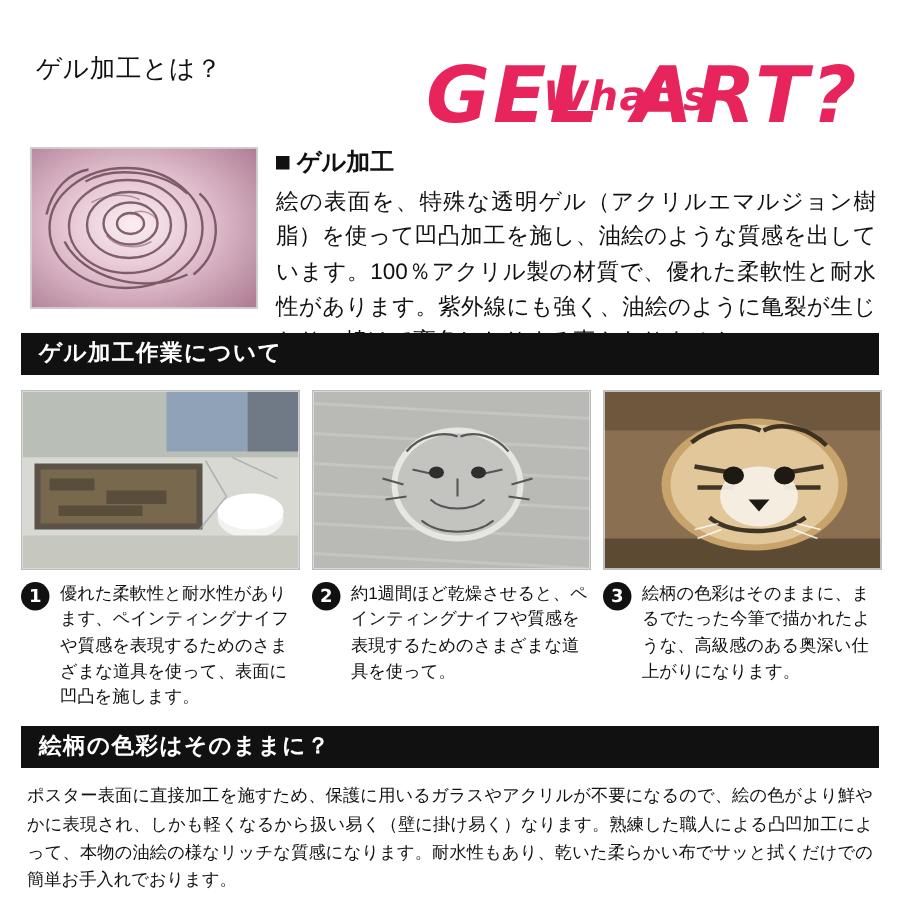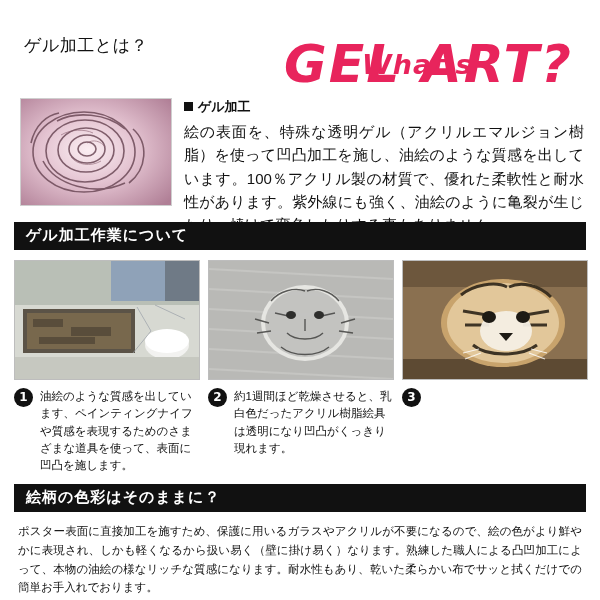--- a/index.html
+++ b/index.html
@@ -100,21 +100,21 @@
     overflow: hidden;
   }
   .rose svg { display: block; }
   .intro-text {
     position: absolute;
     left: 170px;
     top: 0;
     width: 400px;
   }
   .intro-head {
-    font-size: 13px;
+    font-size: 16px;
     font-weight: bold;
     margin-bottom: 4px;
   }
   .intro-head .sq {
     display: inline-block;
     width: 9px;
     height: 9px;
     background: #111;
     margin-right: 5px;
   }
@@ -249,21 +249,21 @@
           <ellipse cx="152" cy="80" rx="22" ry="12" fill="#ffffff"></ellipse>
           <rect x="0" y="96" width="184" height="22" fill="#c6c8c0"></rect>
           <g stroke="#9aa0a8" stroke-width="1" opacity="0.7" fill="none">
             <path d="M122 46 L136 70 L118 92"></path>
             <path d="M140 44 L170 58"></path>
           </g>
         </svg>
       </div>
       <div class="step-caption">
         <span class="step-num">1</span>
-        <span>油絵のような質感を出しています、ペインティングナイフや質感を表現するためのさまざまな道具を使って、表面に凹凸を施します。</span>
+        <span>優れた柔軟性と耐水性があります、ペインティングナイフや質感を表現するためのさまざまな道具を使って、表面に凹凸を施します。</span>
       </div>
     </div>
 
     <div class="step">
       <div class="step-photo">
         <svg width="184" height="118" viewBox="0 0 184 118">
           <rect x="0" y="0" width="184" height="118" fill="#b9b9b6"></rect>
           <g stroke="#cfcfcc" stroke-width="2" opacity="0.55">
             <path d="M0 8 L184 18"></path>
               <path d="M0 28 L184 38"></path>
@@ -292,21 +292,21 @@
             <path d="M72 86 C84 96, 108 96, 120 86"></path>
           </g>
           <g fill="#2e2e2c">
             <ellipse cx="82" cy="54" rx="5" ry="4"></ellipse>
             <ellipse cx="110" cy="54" rx="5" ry="4"></ellipse>
           </g>
         </svg>
       </div>
       <div class="step-caption">
         <span class="step-num">2</span>
-        <span>約1週間ほど乾燥させると、乳白色だったアクリル樹脂絵具は透明になり凹凸がくっきり現れます。</span>
+        <span>約1週間ほど乾燥させると、ペインティングナイフや質感を表現するためのさまざまな道具を使って。</span>
       </div>
     </div>
 
     <div class="step">
       <div class="step-photo">
         <svg width="184" height="118" viewBox="0 0 184 118">
           <rect x="0" y="0" width="184" height="118" fill="#8a7050"></rect>
           <rect x="0" y="0" width="184" height="26" fill="#6d573d"></rect>
           <rect x="0" y="98" width="184" height="20" fill="#5d4a33"></rect>
           <g>
@@ -333,20 +333,21 @@
           <g stroke="#ffffff" stroke-width="1.2" opacity="0.8" fill="none">
             <path d="M76 88 L60 92"></path>
               <path d="M78 92 L62 98"></path>
             <path d="M128 88 L144 92"></path>
               <path d="M126 92 L142 98"></path>
           </g>
         </svg>
       </div>
       <div class="step-caption">
         <span class="step-num">3</span>
+        <span>絵柄の色彩はそのままに、まるでたった今筆で描かれたような、高級感のある奥深い仕上がりになります。</span>
       </div>
     </div>
 
   </div>
 
   <div class="band" style="margin-top:10px;">
     <div class="band-label">絵柄の色彩はそのままに？</div>
   </div>
 
   <div class="merit-text">ポスター表面に直接加工を施すため、保護に用いるガラスやアクリルが不要になるので、絵の色がより鮮やかに表現され、しかも軽くなるから扱い易く（壁に掛け易く）なります。熟練した職人による凸凹加工によって、本物の油絵の様なリッチな質感になります。耐水性もあり、乾いた柔らかい布でサッと拭くだけでの簡単お手入れでおります。</div>

